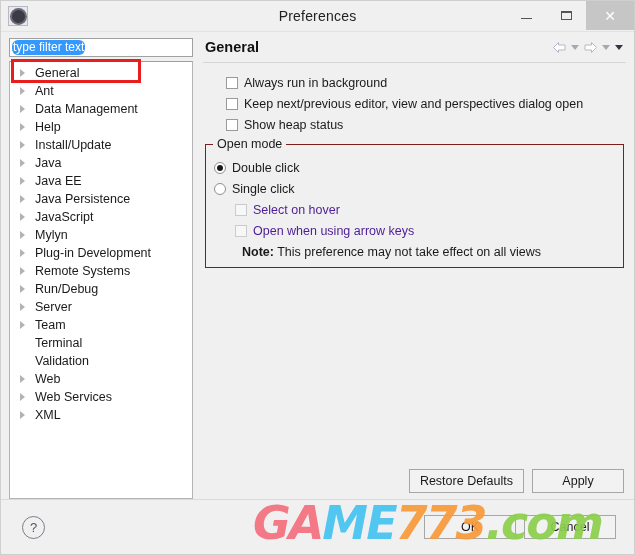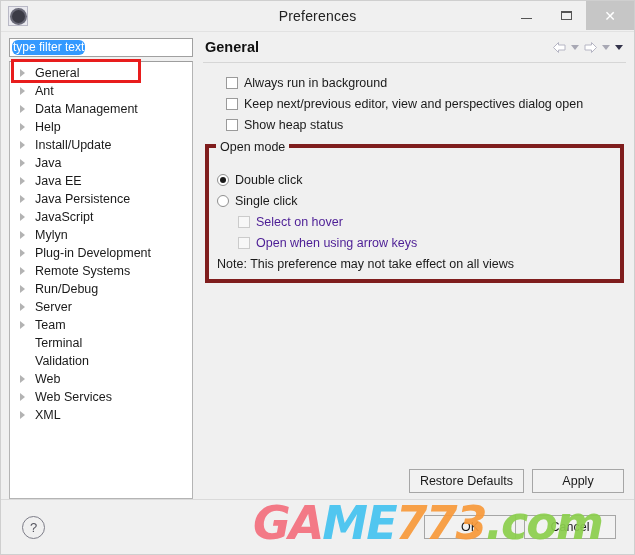--- a/index.html
+++ b/index.html
@@ -249,22 +249,22 @@
     background: #ffffff;
     box-sizing: border-box;
     margin-right: 6px;
   }
   .chk-row.disabled { color: #4c1d95; align-items: center; }
   .chk-row.disabled .chkbox { border-color: #cbcbcb; background: #f7f7f7; }
 
   
   .groupbox {
     margin: 9px 2px 0 2px;
-    border: 4px solid #7f1d1d;
-    padding: 9px 8px 8px 8px;
+    border: 1px solid #7f1d1d;
+    padding: 0 8px 8px 8px;
     position: relative;
   }
   .group-title {
     position: absolute;
     top: -8px;
     left: 7px;
     background: #f0f0f0;
     padding: 0 4px;
     font-size: 12.5px;
     color: #1a1a1a;
@@ -297,21 +297,21 @@
     background: #1a1a1a;
     display: none;
   }
   .radio.checked .dot { display: block; }
   .indent { margin-left: 21px; }
   .note-row {
     font-size: 12.5px;
     color: #1a1a1a;
     padding-top: 4px;
   }
-  .note-row b { font-weight: normal; }
+  .note-row b { font-weight: bold; margin-left: 28px; }
 
   
   .page-actions {
     margin-top: auto;
     display: flex;
     justify-content: flex-end;
     gap: 8px;
     padding: 0 2px 6px 0;
   }
   .btn {

